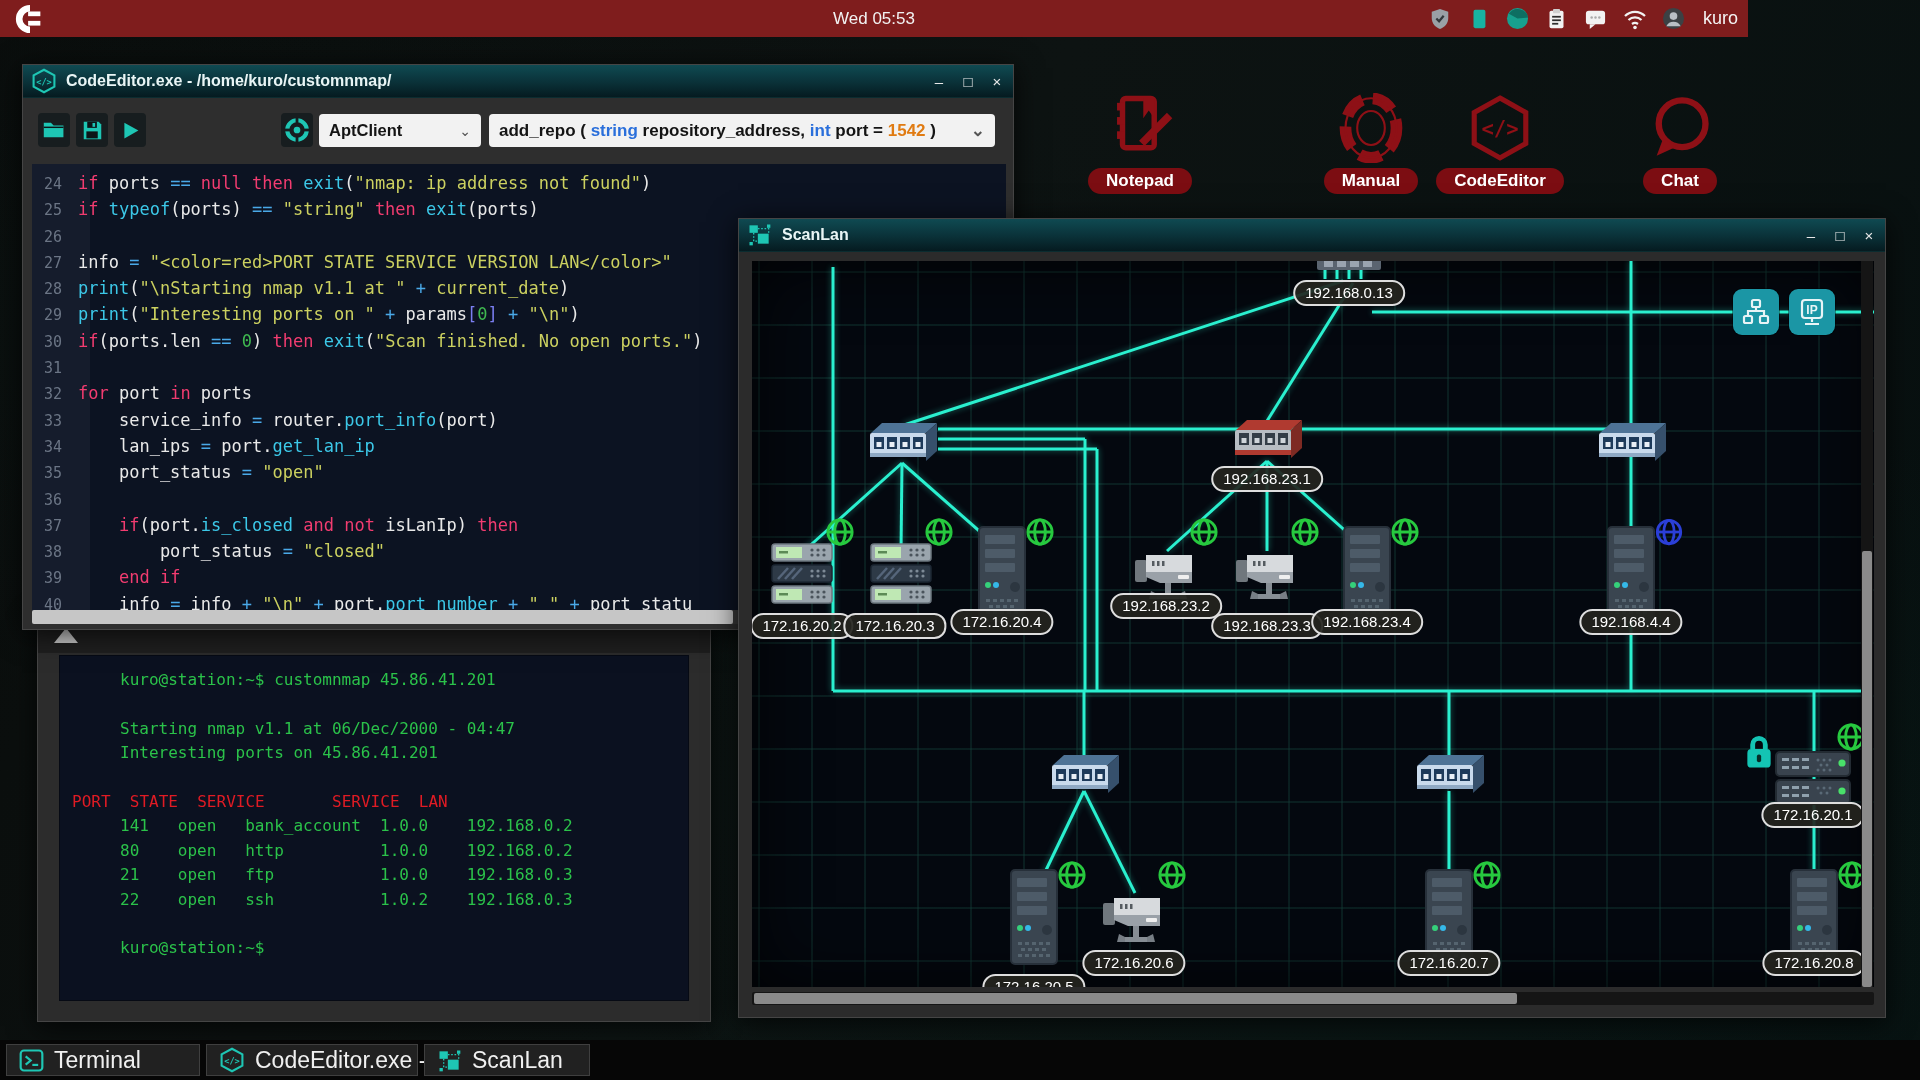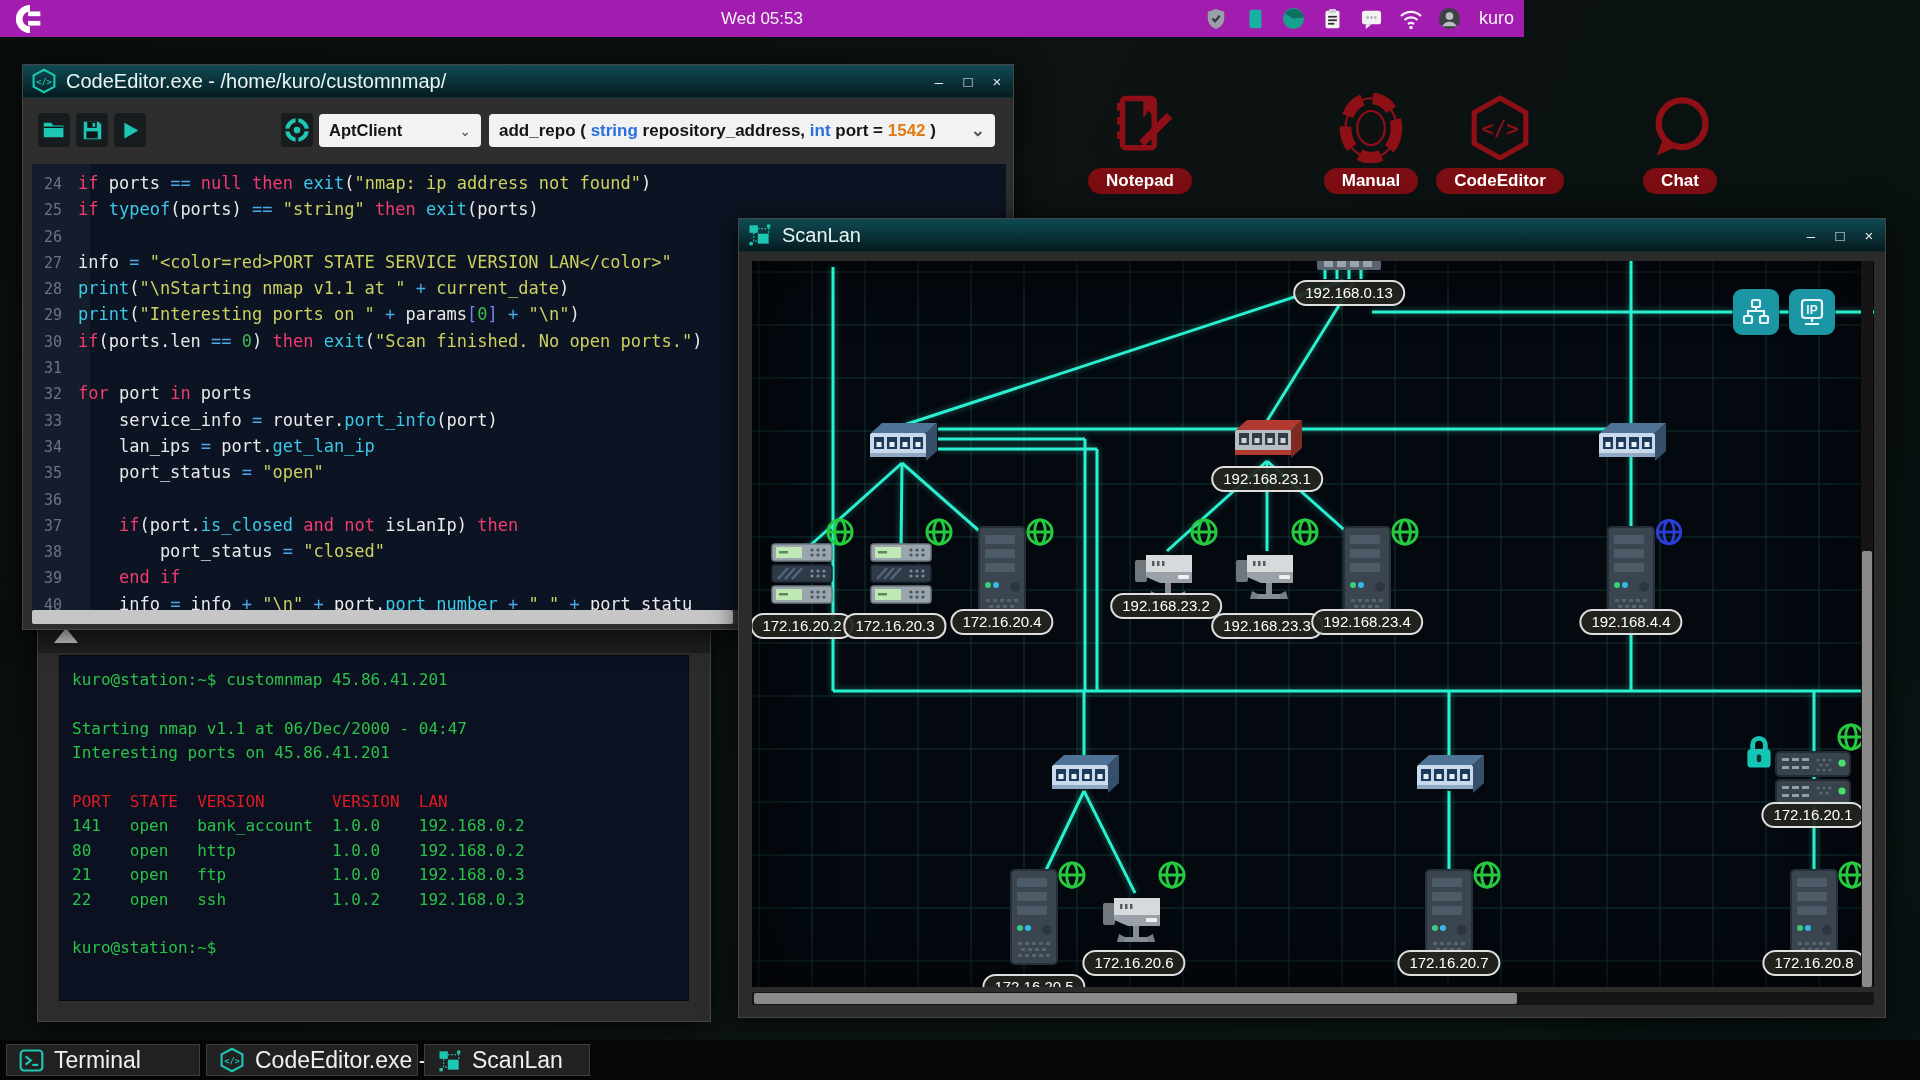--- a/index.html
+++ b/index.html
@@ -6,35 +6,35 @@
   html,body { width:1920px; height:1080px; overflow:hidden; }
   body {
     font-family:"Liberation Sans", sans-serif;
     background:
       radial-gradient(1100px 480px at 72% 80%, rgba(10,45,38,.22), transparent),
       radial-gradient(900px 400px at 15% 30%, rgba(8,30,28,.18), transparent),
       linear-gradient(115deg,#0a0d0c 0%, #0d1312 45%, #071010 100%);
     position:relative; color:#eee;
   }
   
-  .topbar { position:absolute; left:0; top:0; width:1524px; height:37px; background:#a21caf; z-index:90; display:flex; align-items:center; }
+  .topbar { position:absolute; left:0; top:0; width:1748px; height:37px; background:#7f1d1d; z-index:90; display:flex; align-items:center; }
   .tb-logo { position:absolute; left:14px; top:3px; width:32px; height:32px; }
   .tb-clock { position:absolute; left:0; right:0; text-align:center; font-size:17px; color:#f2f2f2; }
   .tb-right { position:absolute; right:10px; top:0; height:37px; display:flex; align-items:center; gap:15px; }
   .tb-ic { width:24px; height:24px; display:inline-flex; align-items:center; justify-content:center; }
   .tb-user { font-size:18px; color:#f5f5f5; margin-left:2px; }
   
   .dicon { position:absolute; top:90px; width:160px; display:flex; flex-direction:column; align-items:center; z-index:5; cursor:default; }
   .dicon .glyph { width:80px; height:76px; display:flex; align-items:center; justify-content:center; }
   .dicon .pill { margin-top:2px; background:#7c0d12; border-radius:14px; padding:3px 18px; color:#fff; font-weight:bold; font-size:17px; white-space:nowrap; }
   
   .window { position:absolute; background:#2e2e2e; border:1px solid #454545; box-shadow:0 4px 26px rgba(0,0,0,.75); }
   .titlebar { position:absolute; left:0; top:0; right:0; height:33px; background:linear-gradient(180deg,#0f4a52 0%,#0a3138 55%,#051b20 100%); border-bottom:1px solid #0b2c30; display:flex; align-items:center; padding-left:8px; }
   .titlebar .t-ic { width:26px; height:26px; margin-right:9px; display:inline-flex; }
-  .titlebar .t-txt { font-size:20px; color:#e9f5f5; }
+  .titlebar .t-txt { font-size:16px; color:#e9f5f5;font-weight:bold; }
   .win-ctrl { position:absolute; right:8px; top:0; height:33px; display:flex; align-items:center; gap:13px; }
   .win-ctrl span { color:#e8e8e8; font-size:15px; width:16px; text-align:center; cursor:pointer; }
   
   #editor-window { left:22px; top:64px; width:992px; height:566px; z-index:30; }
   .e-toolbar { position:absolute; left:0; top:34px; right:0; height:64px; background:#2e2e2e; }
   .tool-btn { position:absolute; top:14px; width:32px; height:34px; background:#171d1f; border-radius:4px; display:flex; align-items:center; justify-content:center; cursor:pointer; }
   .e-lib { position:absolute; left:296px; top:15px; width:162px; height:33px; background:#f2f2f2; border-radius:4px; display:flex; align-items:center; padding:0 10px; cursor:pointer; }
   .e-lib .lbl { color:#141414; font-size:16.5px; font-weight:bold; flex:1; }
   .e-sig { position:absolute; left:466px; top:15px; width:506px; height:33px; background:#f2f2f2; border-radius:4px; display:flex; align-items:center; padding:0 10px; white-space:nowrap; overflow:hidden; cursor:pointer; }
   .e-sig span { font-size:17px; font-weight:bold; white-space:pre; }
@@ -48,21 +48,21 @@
   .tk-p { color:#e9e9e9; } .tk-k { color:var(--kw); } .tk-f { color:var(--fn); }
   .tk-s { color:var(--str); } .tk-o { color:var(--op); } .tk-n { color:var(--num); } .tk-b { color:var(--bracket); }
   .e-scroll { position:absolute; left:9px; bottom:5px; width:974px; height:14px; background:#3a3a3a; border-radius:2px; }
   .e-scroll .thumb { position:absolute; left:0; top:0; height:100%; width:72%; background:#c6c6c6; border-radius:2px; }
   
   #terminal-window { left:37px; top:616px; width:674px; height:406px; z-index:20; background:#2c2c2c; }
   .term-top { position:absolute; left:0; top:0; right:0; height:36px; background:#1f1f1f; }
   .term-up { position:absolute; left:16px; top:11px; width:0; height:0; border-left:12px solid transparent; border-right:12px solid transparent; border-bottom:15px solid #c9c9c9; cursor:pointer; }
   .term-content { position:absolute; left:21px; top:38px; right:21px; bottom:20px; background:#0b1120; border:1px solid #060a14; font-family:"DejaVu Sans Mono", monospace; font-size:16px; padding:12px 12px; }
   .t-line { height:24.4px; line-height:24.4px; white-space:pre; }
-  .t-g { color:var(--term-green); } .t-r { color:var(--term-red); }
+  .t-g { color:var(--term-green);margin-left:48px; } .t-r { color:var(--term-red); }
   
   #scanlan-window { left:738px; top:218px; width:1148px; height:800px; z-index:40; background:#2b2b2b; }
   .map-area { position:absolute; left:13px; top:42px; width:1122px; height:726px; overflow:hidden;
     background-color:#04080f;
     background-image:
       linear-gradient(rgba(20,62,56,.40) 2px, transparent 2px),
       linear-gradient(90deg, rgba(20,62,56,.40) 2px, transparent 2px);
     background-size:53px 53px; background-position:6px 10px;
     box-shadow:inset 0 0 70px rgba(0,0,0,.8);
   }
@@ -194,21 +194,21 @@
 <div class="window" id="terminal-window">
   <div class="term-top">
     <div class="term-up"></div>
   </div>
   <div class="term-content" id="term-content">
       <div class="t-line t-g">kuro@station:~$ customnmap 45.86.41.201</div>
       <div class="t-line">&nbsp;</div>
       <div class="t-line t-g">Starting nmap v1.1 at 06/Dec/2000 - 04:47</div>
       <div class="t-line t-g">Interesting ports on 45.86.41.201</div>
       <div class="t-line">&nbsp;</div>
-      <div class="t-line t-r">PORT  STATE  VERSION       VERSION  LAN</div>
+      <div class="t-line t-r">PORT  STATE  SERVICE       SERVICE  LAN</div>
       <div class="t-line t-g">141   open   bank_account  1.0.0    192.168.0.2</div>
       <div class="t-line t-g">80    open   http          1.0.0    192.168.0.2</div>
       <div class="t-line t-g">21    open   ftp           1.0.0    192.168.0.3</div>
       <div class="t-line t-g">22    open   ssh           1.0.2    192.168.0.3</div>
       <div class="t-line">&nbsp;</div>
       <div class="t-line t-g">kuro@station:~$</div>
     </div>
 </div>
 
 <div class="window" id="editor-window">

